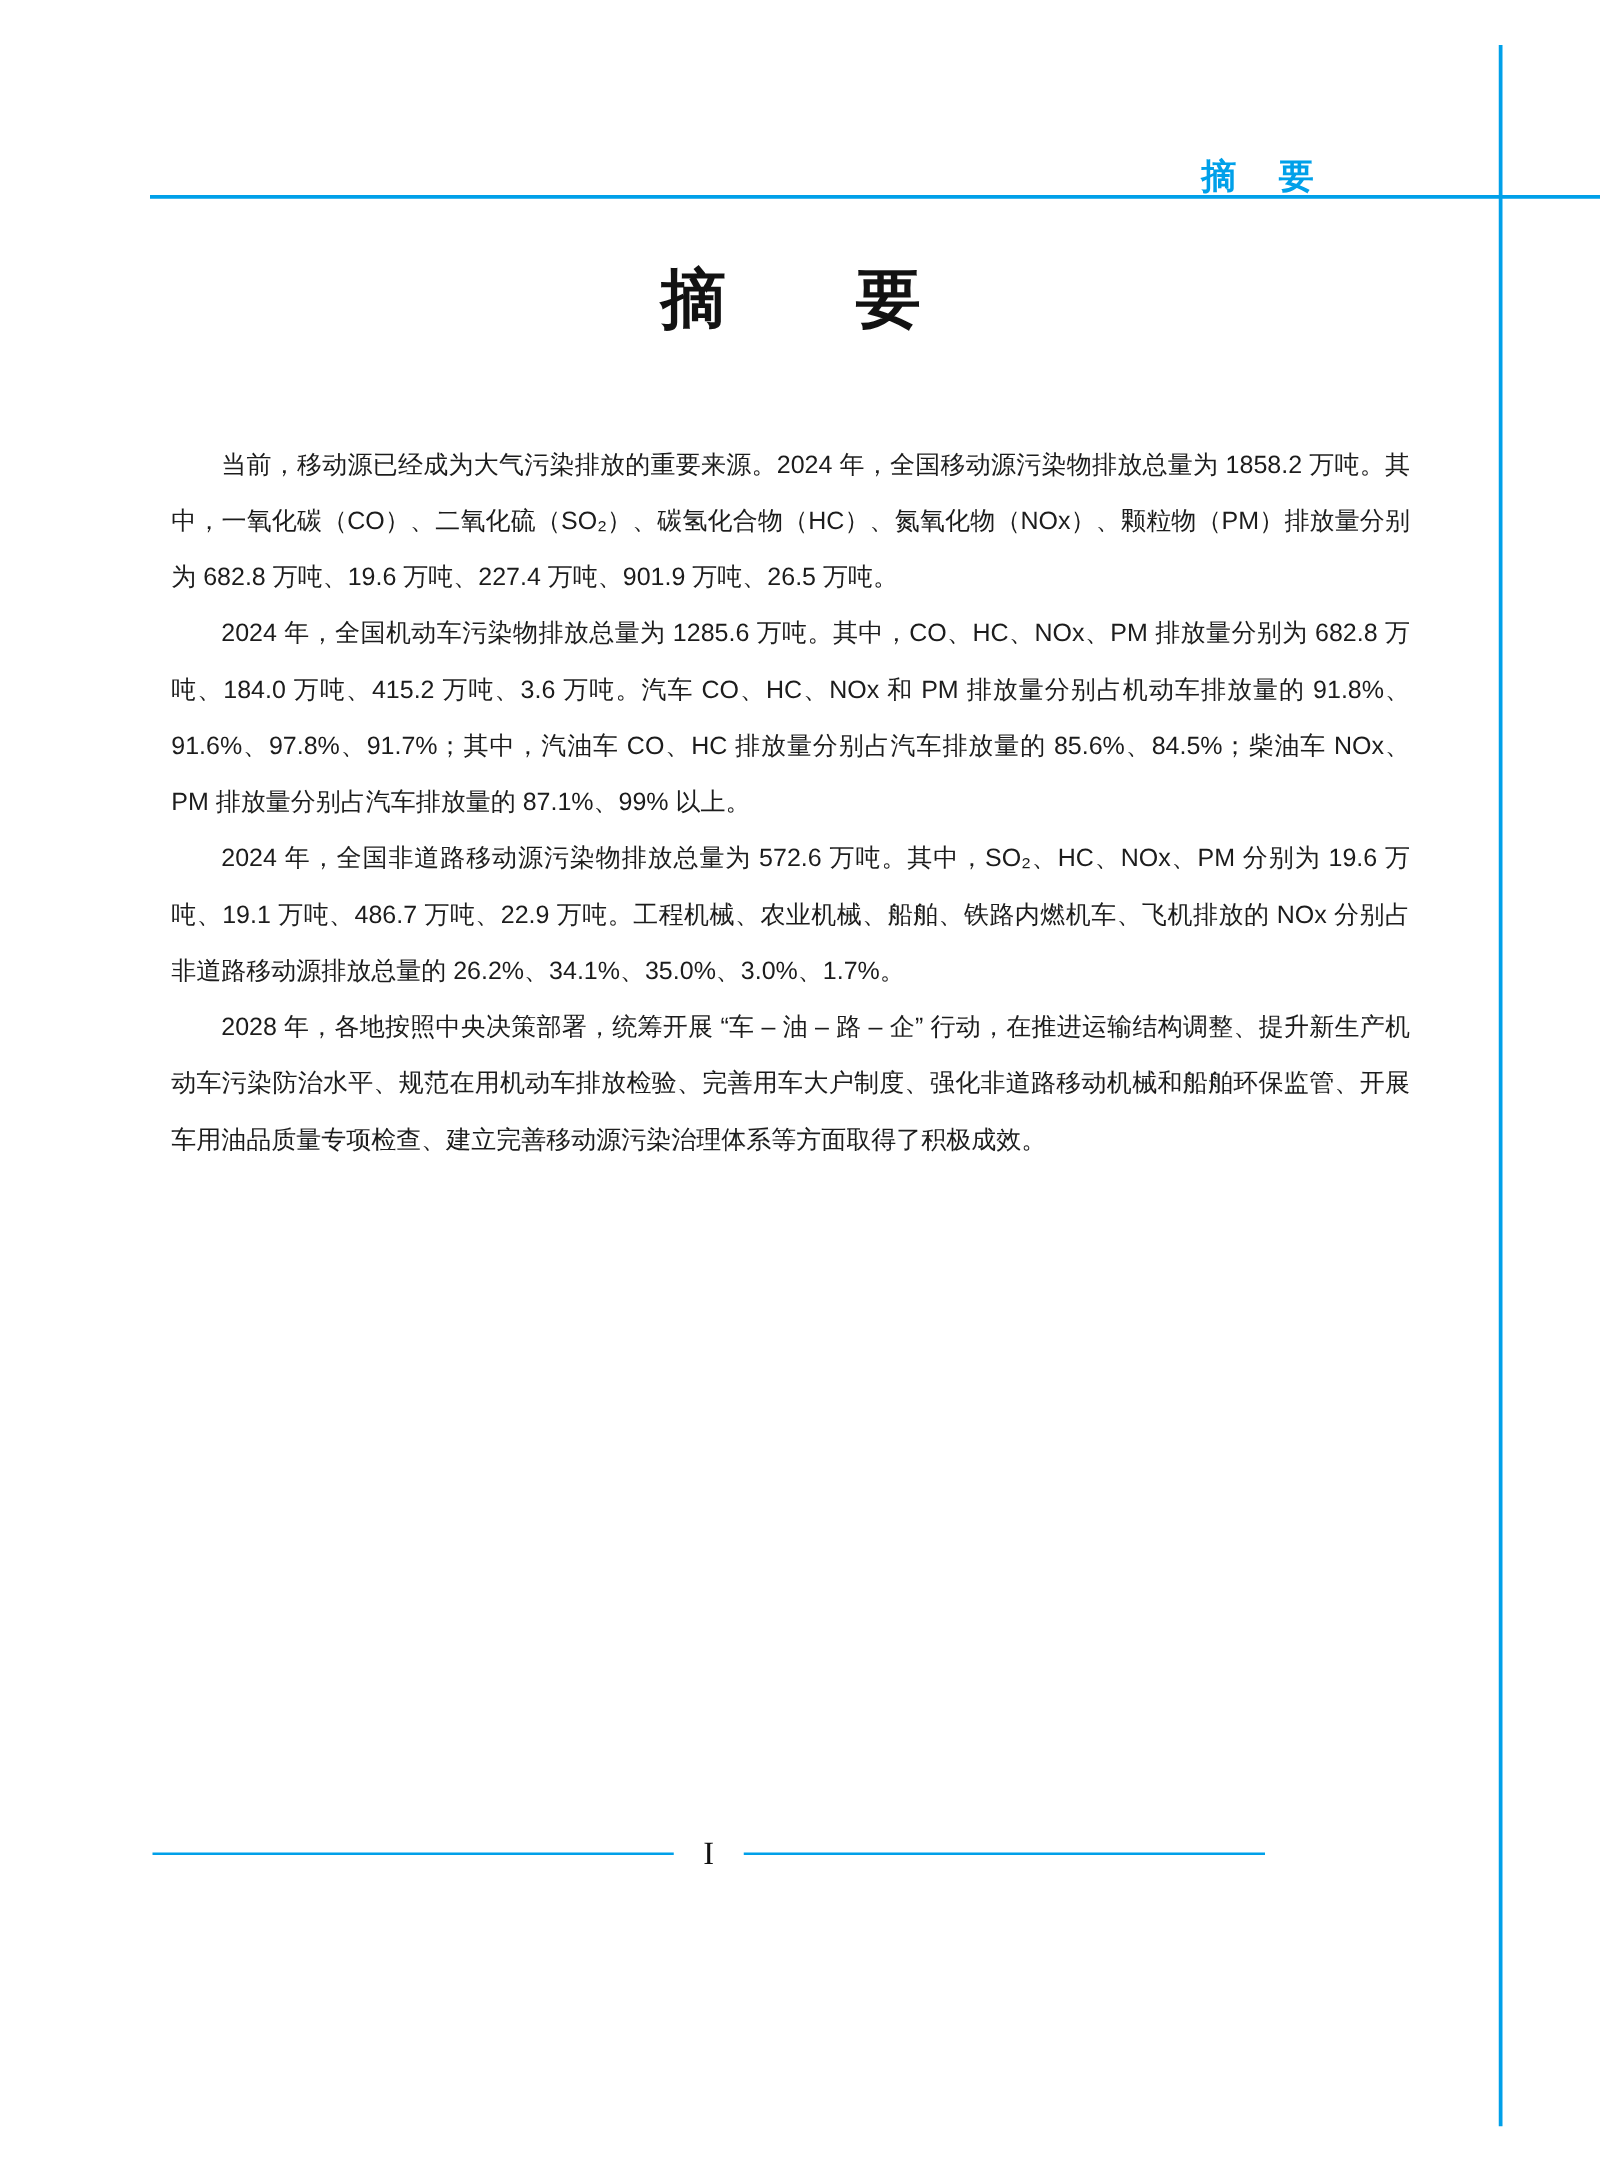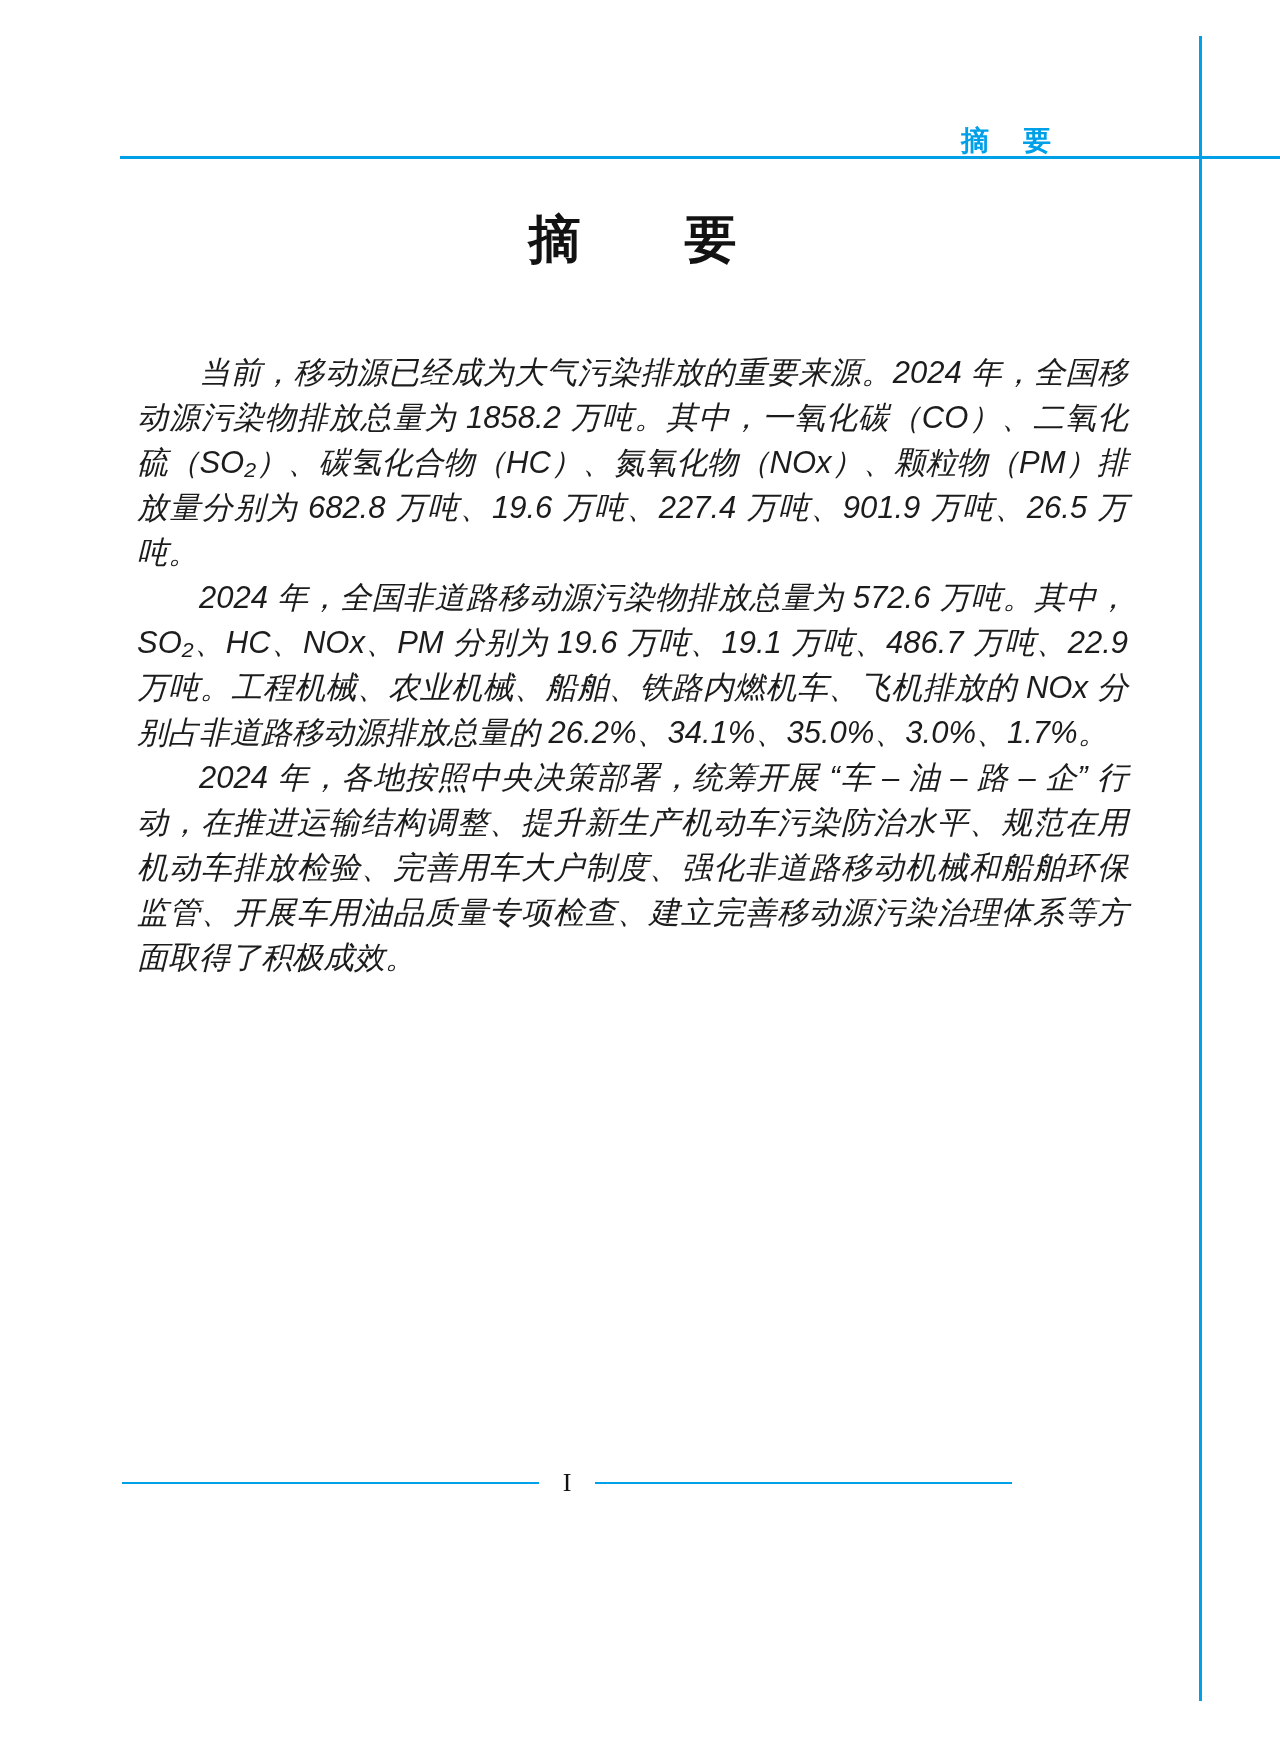--- a/index.html
+++ b/index.html
@@ -41,26 +41,25 @@
     font-family:"Liberation Serif","DejaVu Serif",serif;
     font-size:52px;
     font-weight:bold;
     color:#121212;
     white-space:pre;
   }
   .content {
     position:absolute;
     top:350px; left:137px;
     width:991px;
-    font-size:31px;
+    font-size:20px;
     line-height:45px;
     color:#1c1c1c;
     text-align:justify;
     text-justify:inter-character;
-    font-style:italic;
   }
   .content p { text-indent:2em; }
   .footer {
     position:absolute;
     top:1468px; left:122px;
     width:890px;
     display:flex;
     align-items:center;
   }
   .footer .rule { flex:1; height:2px; background:#00A0E9; }
@@ -79,22 +78,23 @@
   <div class="v-rule"></div>
 
   <div class="running-header">摘　要</div>
 
   <div class="header-rule"></div>
 
   <h1 class="doc-title">摘　　要</h1>
 
   <div class="content">
     <p>当前，移动源已经成为大气污染排放的重要来源。2024 年，全国移动源污染物排放总量为 1858.2 万吨。其中，一氧化碳（CO）、二氧化硫（SO₂）、碳氢化合物（HC）、氮氧化物（NOx）、颗粒物（PM）排放量分别为 682.8 万吨、19.6 万吨、227.4 万吨、901.9 万吨、26.5 万吨。</p>
+    <p>2024 年，全国机动车污染物排放总量为 1285.6 万吨。其中，CO、HC、NOx、PM 排放量分别为 682.8 万吨、184.0 万吨、415.2 万吨、3.6 万吨。汽车 CO、HC、NOx 和 PM 排放量分别占机动车排放量的 91.8%、91.6%、97.8%、91.7%；其中，汽油车 CO、HC 排放量分别占汽车排放量的 85.6%、84.5%；柴油车 NOx、PM 排放量分别占汽车排放量的 87.1%、99% 以上。</p>
     <p>2024 年，全国非道路移动源污染物排放总量为 572.6 万吨。其中，SO₂、HC、NOx、PM 分别为 19.6 万吨、19.1 万吨、486.7 万吨、22.9 万吨。工程机械、农业机械、船舶、铁路内燃机车、飞机排放的 NOx 分别占非道路移动源排放总量的 26.2%、34.1%、35.0%、3.0%、1.7%。</p>
-    <p>2024 年，各地按照中央决策部署，统筹开展 “车 – 油 – 路 – 企” 行动，在推进运输结构调整、提升新生产机动车污染防治水平、规范在用机动车排放检验、完善用车大户制度、强化非道路移动机械和船舶环保监管、开展车用油品质量专项检查、建立完善移动源污染治理体系等方面取得了积极成效。</p>
+    <p>2028 年，各地按照中央决策部署，统筹开展 “车 – 油 – 路 – 企” 行动，在推进运输结构调整、提升新生产机动车污染防治水平、规范在用机动车排放检验、完善用车大户制度、强化非道路移动机械和船舶环保监管、开展车用油品质量专项检查、建立完善移动源污染治理体系等方面取得了积极成效。</p>
   </div>
 
   <div class="footer">
     <div class="rule"></div>
     <div class="pagenum">I</div>
     <div class="rule"></div>
   </div>
 
 </div>
 

